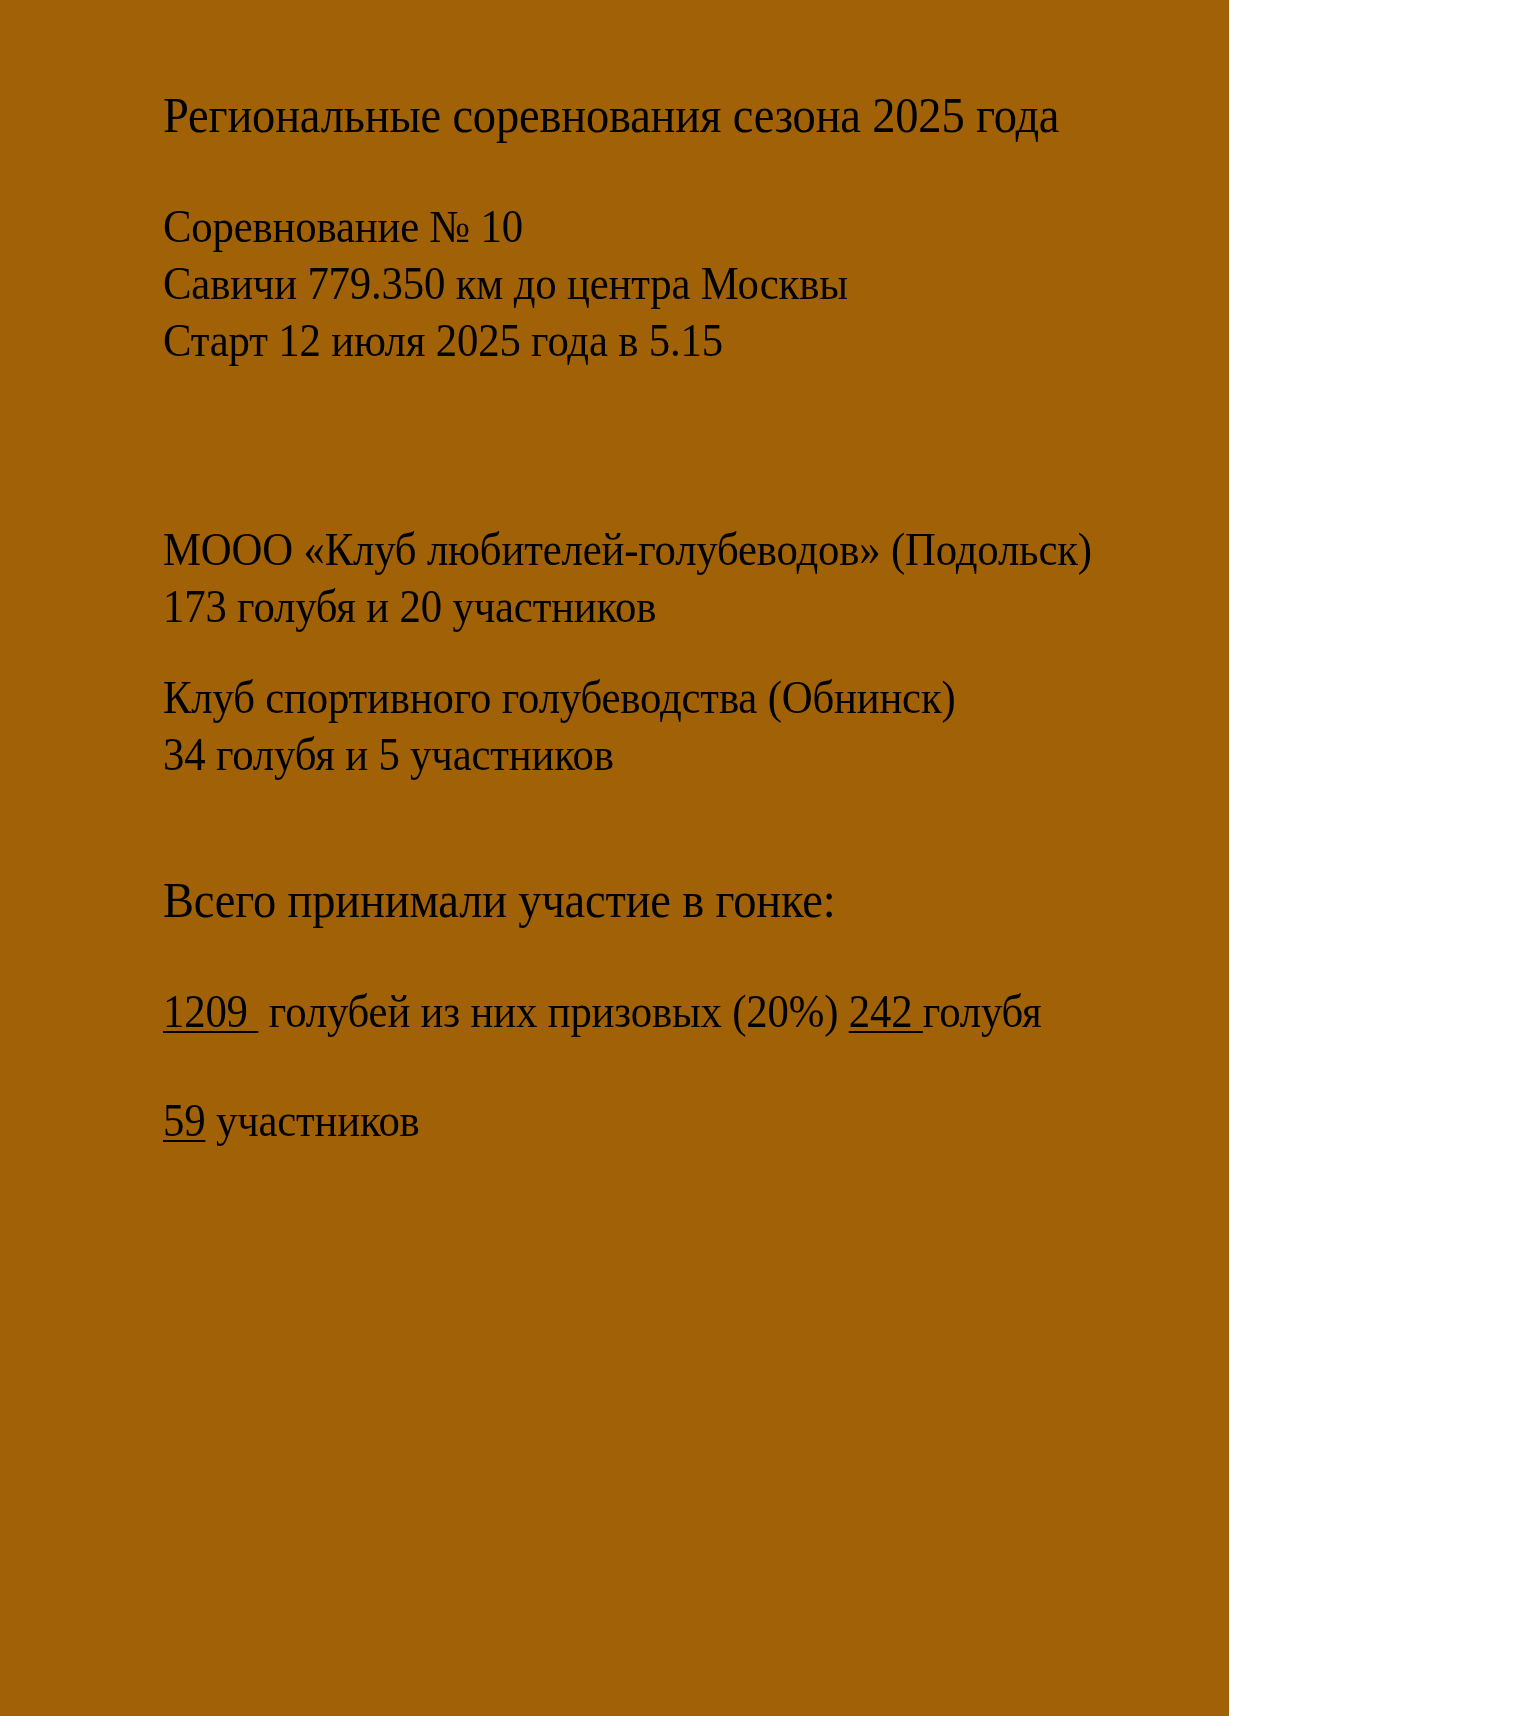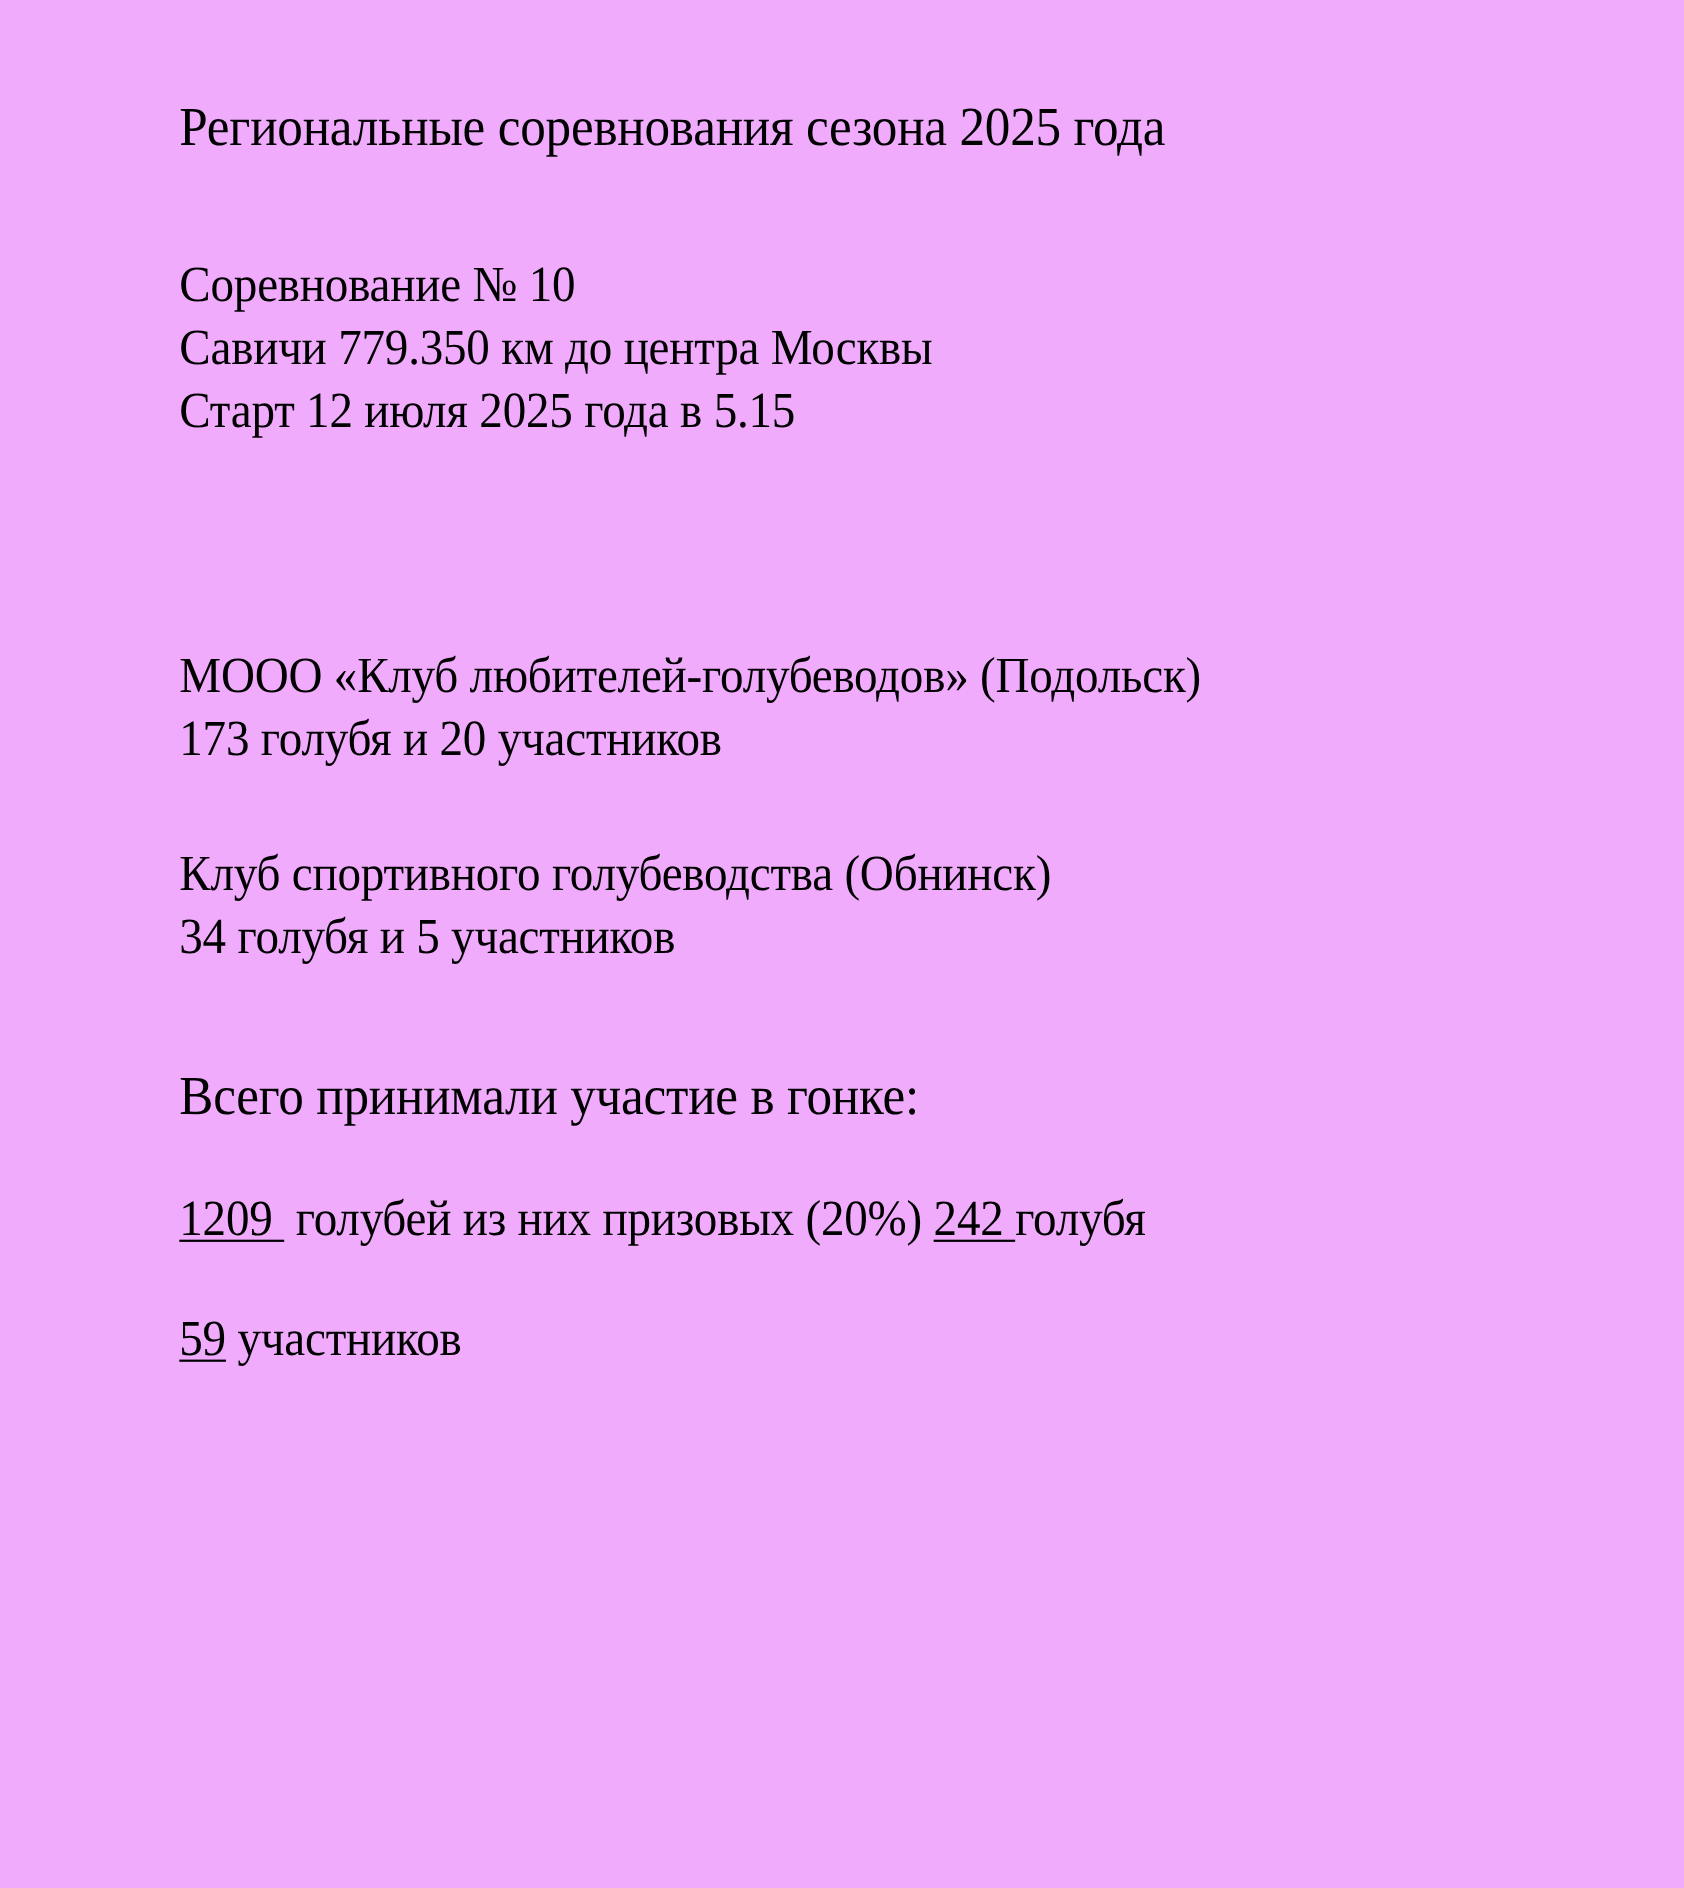--- a/index.html
+++ b/index.html
@@ -14,23 +14,23 @@
     position: relative;
     overflow: hidden;
     font-family: "Liberation Serif", "DejaVu Serif", serif;
     color: #000000;
     -webkit-font-smoothing: antialiased;
   }
   .page {
     position: absolute;
     top: 0;
     left: 0;
-    width: 1531px;
+    width: 1229px;
     height: 1716px;
-    background: #f0abfc;
+    background: #a16207;
   }
   .doc-body {
     position: absolute;
     left: 163px;
     top: 84px;
     width: 1270px;
   }
   .line {
     display: block;
     white-space: pre;
@@ -39,21 +39,20 @@
     letter-spacing: -0.2px;
     transform: scaleX(0.93);
     transform-origin: left center;
   }
   .title-line {
     font-size: 50px;
     line-height: 62px;
   }
   .block {
     display: block;
-    margin-top: 32px;
   }
   .spacer-sm { height: 34px; }
   .spacer-md { height: 52px; }
   .spacer-xl { height: 118px; }
   .summary-heading {
     font-size: 50px;
     line-height: 62px;
   }
   .u {
     text-decoration: underline;

